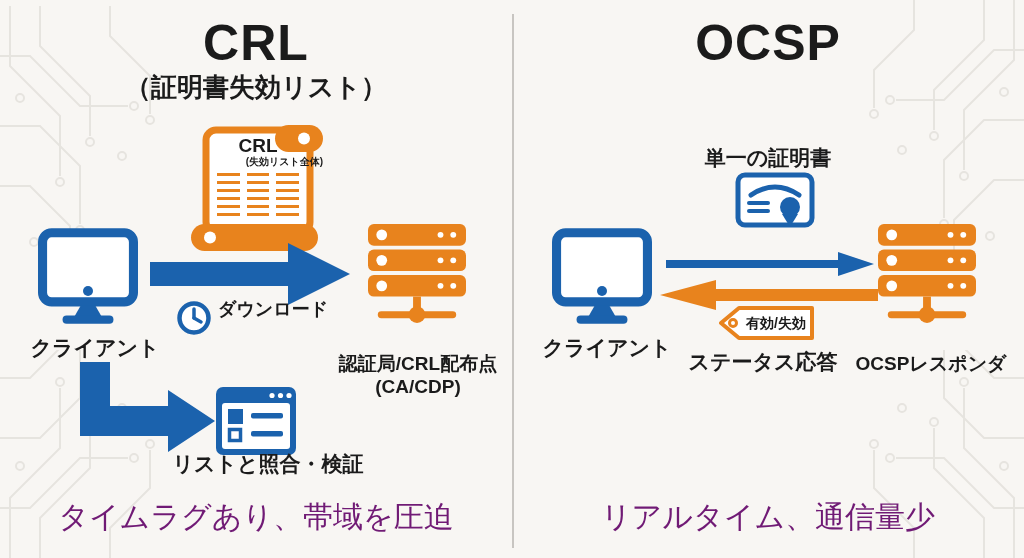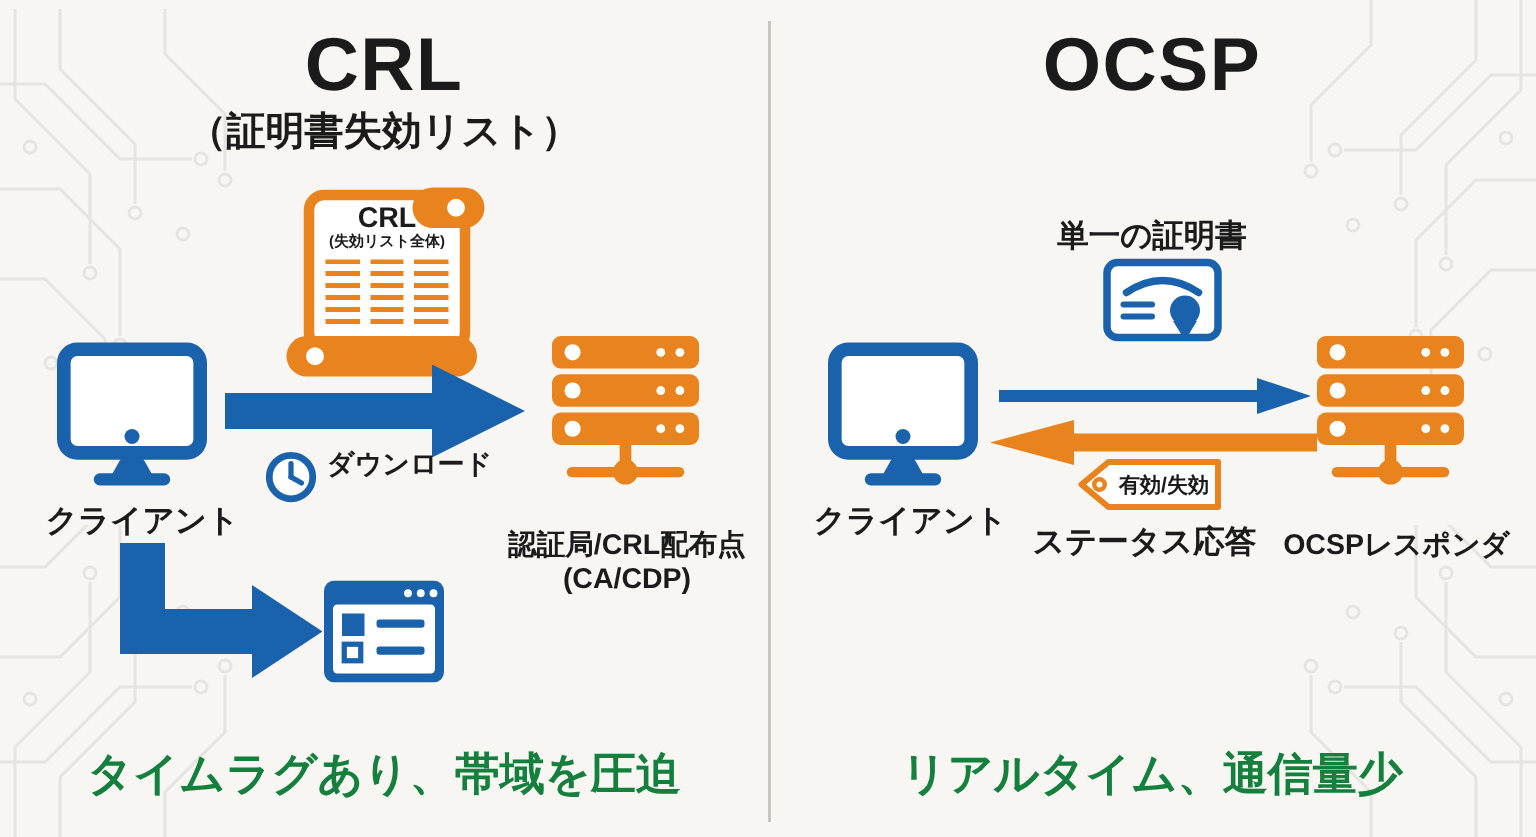--- a/index.html
+++ b/index.html
@@ -9,25 +9,25 @@
     font-family:"Liberation Sans","DejaVu Sans",sans-serif;
     color:#1b1b1b;
   }
   .abs{position:absolute;}
   .ctr{text-align:center;}
   .b8{font-weight:800;}
   .big-title{font-size:50px;letter-spacing:1px;line-height:54px;}
   .sub-title{font-size:26px;line-height:30px;}
   .label{font-size:21px;line-height:24px;font-weight:800;}
   .label-sm{font-size:19px;line-height:23px;font-weight:800;margin-top:16px;}
-  .note{font-size:30px;line-height:34px;font-weight:700;color:#15803d;}
+  .note{font-size:30px;line-height:34px;font-weight:400;color:#701a75;}
   .divider{width:2px;background:#c8c5c1;}
   .clock-note{font-size:18px;line-height:22px;font-weight:800;text-align:left;}
   .scroll-title{font-size:19px;line-height:20px;font-weight:800;}
-  .scroll-sub{font-size:10px;line-height:11px;font-weight:800;}
+  .scroll-sub{font-size:10px;line-height:11px;font-weight:800;text-align:right;}
   .scroll-lines{display:flex;gap:7px;}
   .scroll-lines .col{
     flex:1;height:100%;
     background:repeating-linear-gradient(to bottom,#e8831d 0 3px,rgba(0,0,0,0) 3px 8px);
   }
   .tag-text{font-size:14px;line-height:16px;font-weight:800;}
   .circuit{opacity:.85;}
 </style>
 </head>
 <body>
@@ -144,20 +144,21 @@
     <rect x="0" y="0" width="80" height="68" rx="7" fill="#1b62ad"></rect>
     <circle cx="56" cy="8.5" r="2.6" fill="#ffffff"></circle>
       <circle cx="64.5" cy="8.5" r="2.6" fill="#ffffff"></circle>
       <circle cx="73" cy="8.5" r="2.6" fill="#ffffff"></circle>
     <rect x="6" y="16" width="68" height="46" rx="3" fill="#ffffff"></rect>
     <rect x="12" y="22" width="15" height="15" fill="#1b62ad"></rect>
     <rect x="13.5" y="42.5" width="11" height="11" fill="none" stroke="#1b62ad" stroke-width="3.5"></rect>
     <rect x="35" y="26" width="32" height="5.5" rx="2" fill="#1b62ad"></rect>
     <rect x="35" y="44" width="32" height="5.5" rx="2" fill="#1b62ad"></rect>
   </svg>
+  <div class="abs ctr label" style="left:158px;top:452px;width:220px">リストと照合・検証</div>
 
   <div class="abs ctr note" style="left:0;top:500px;width:512px">タイムラグあり、帯域を圧迫</div>
 
   <div class="abs ctr big-title b8" style="left:512px;top:16px;width:512px">OCSP</div>
 
   <div class="abs ctr label" style="left:668px;top:146px;width:200px">単一の証明書</div>
 
   <svg class="abs" style="left:735px;top:172px" width="80" height="56" viewBox="0 0 80 56">
     <rect x="3" y="3" width="74" height="50" rx="7" fill="#ffffff" stroke="#1b62ad" stroke-width="5"></rect>
     <path d="M 16 23 Q 40 7 64 23" fill="none" stroke="#1b62ad" stroke-width="5" stroke-linecap="round"></path>

